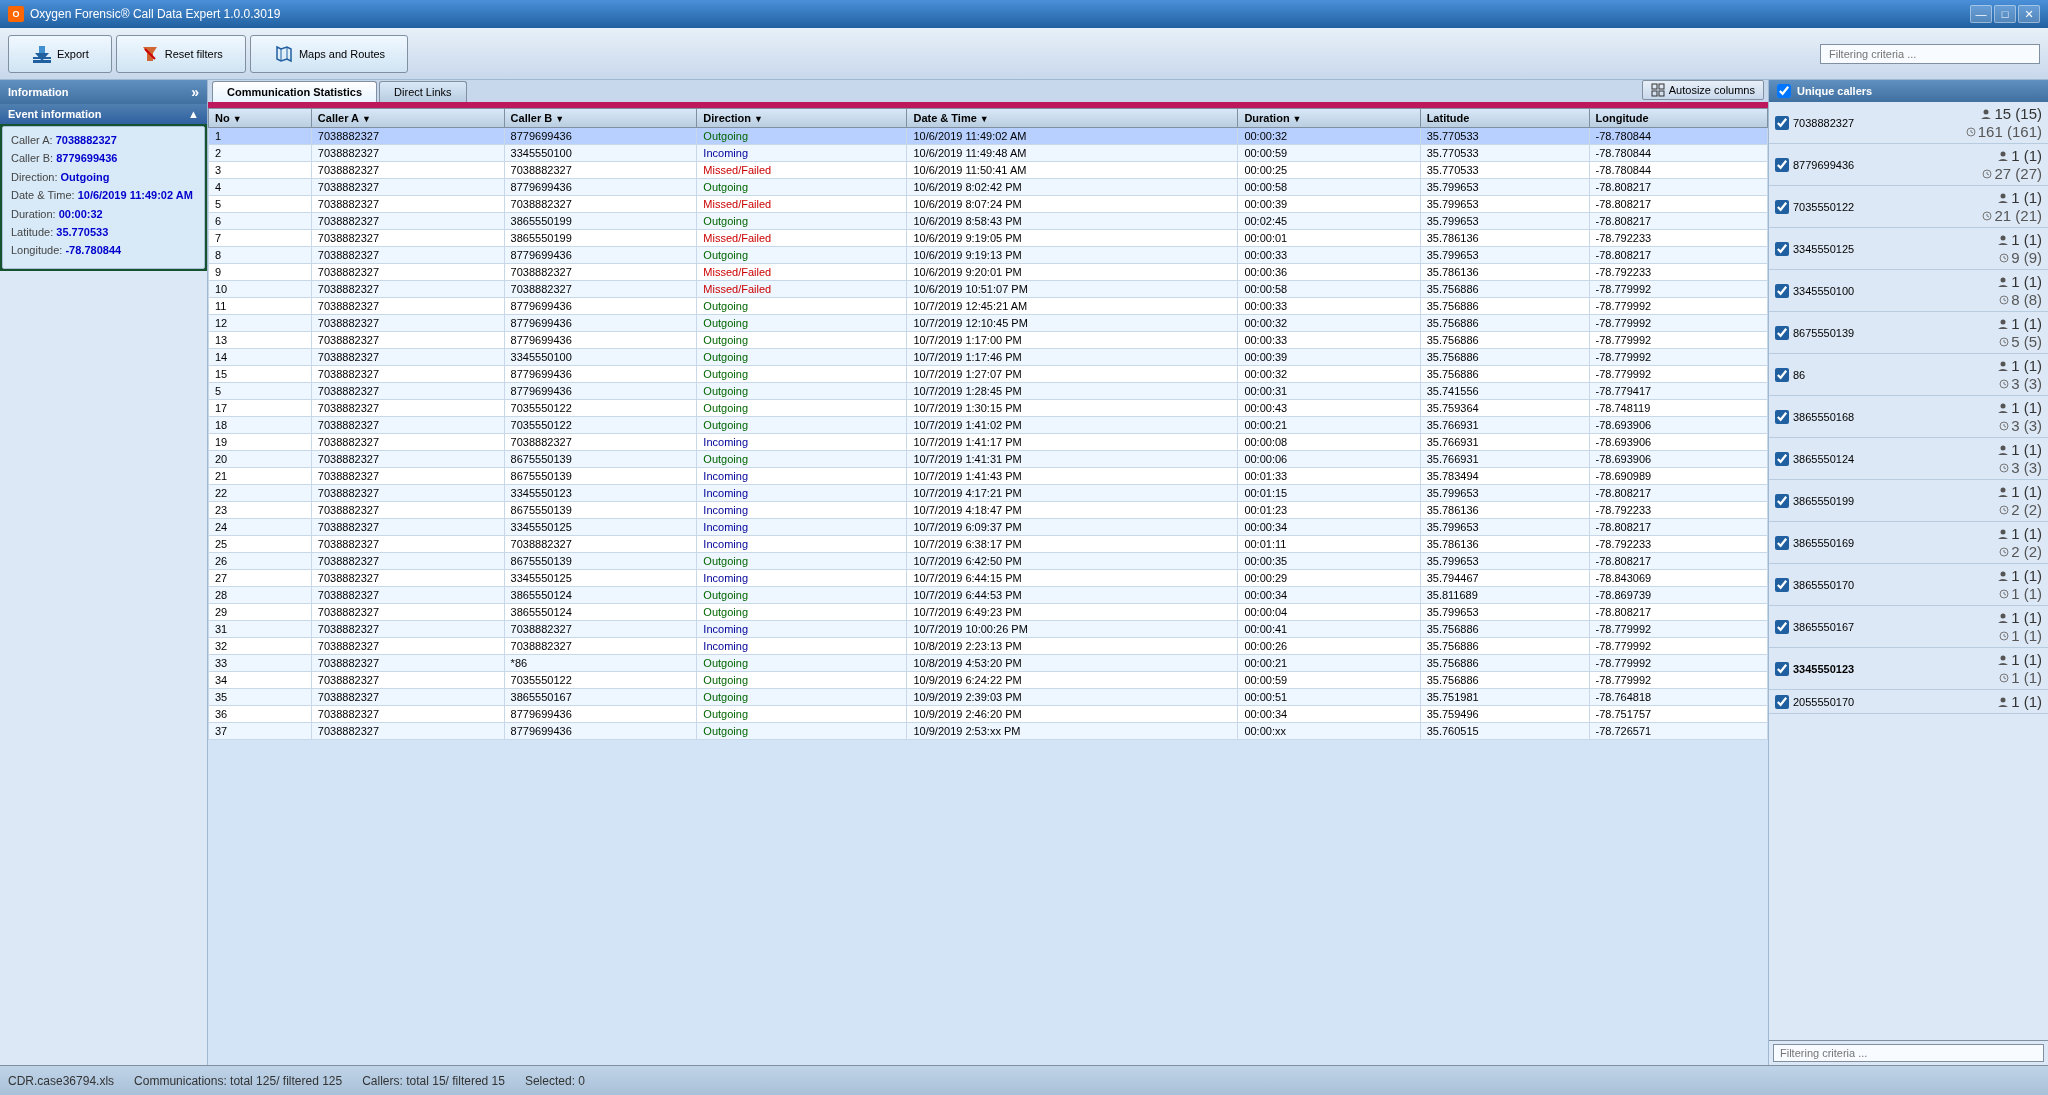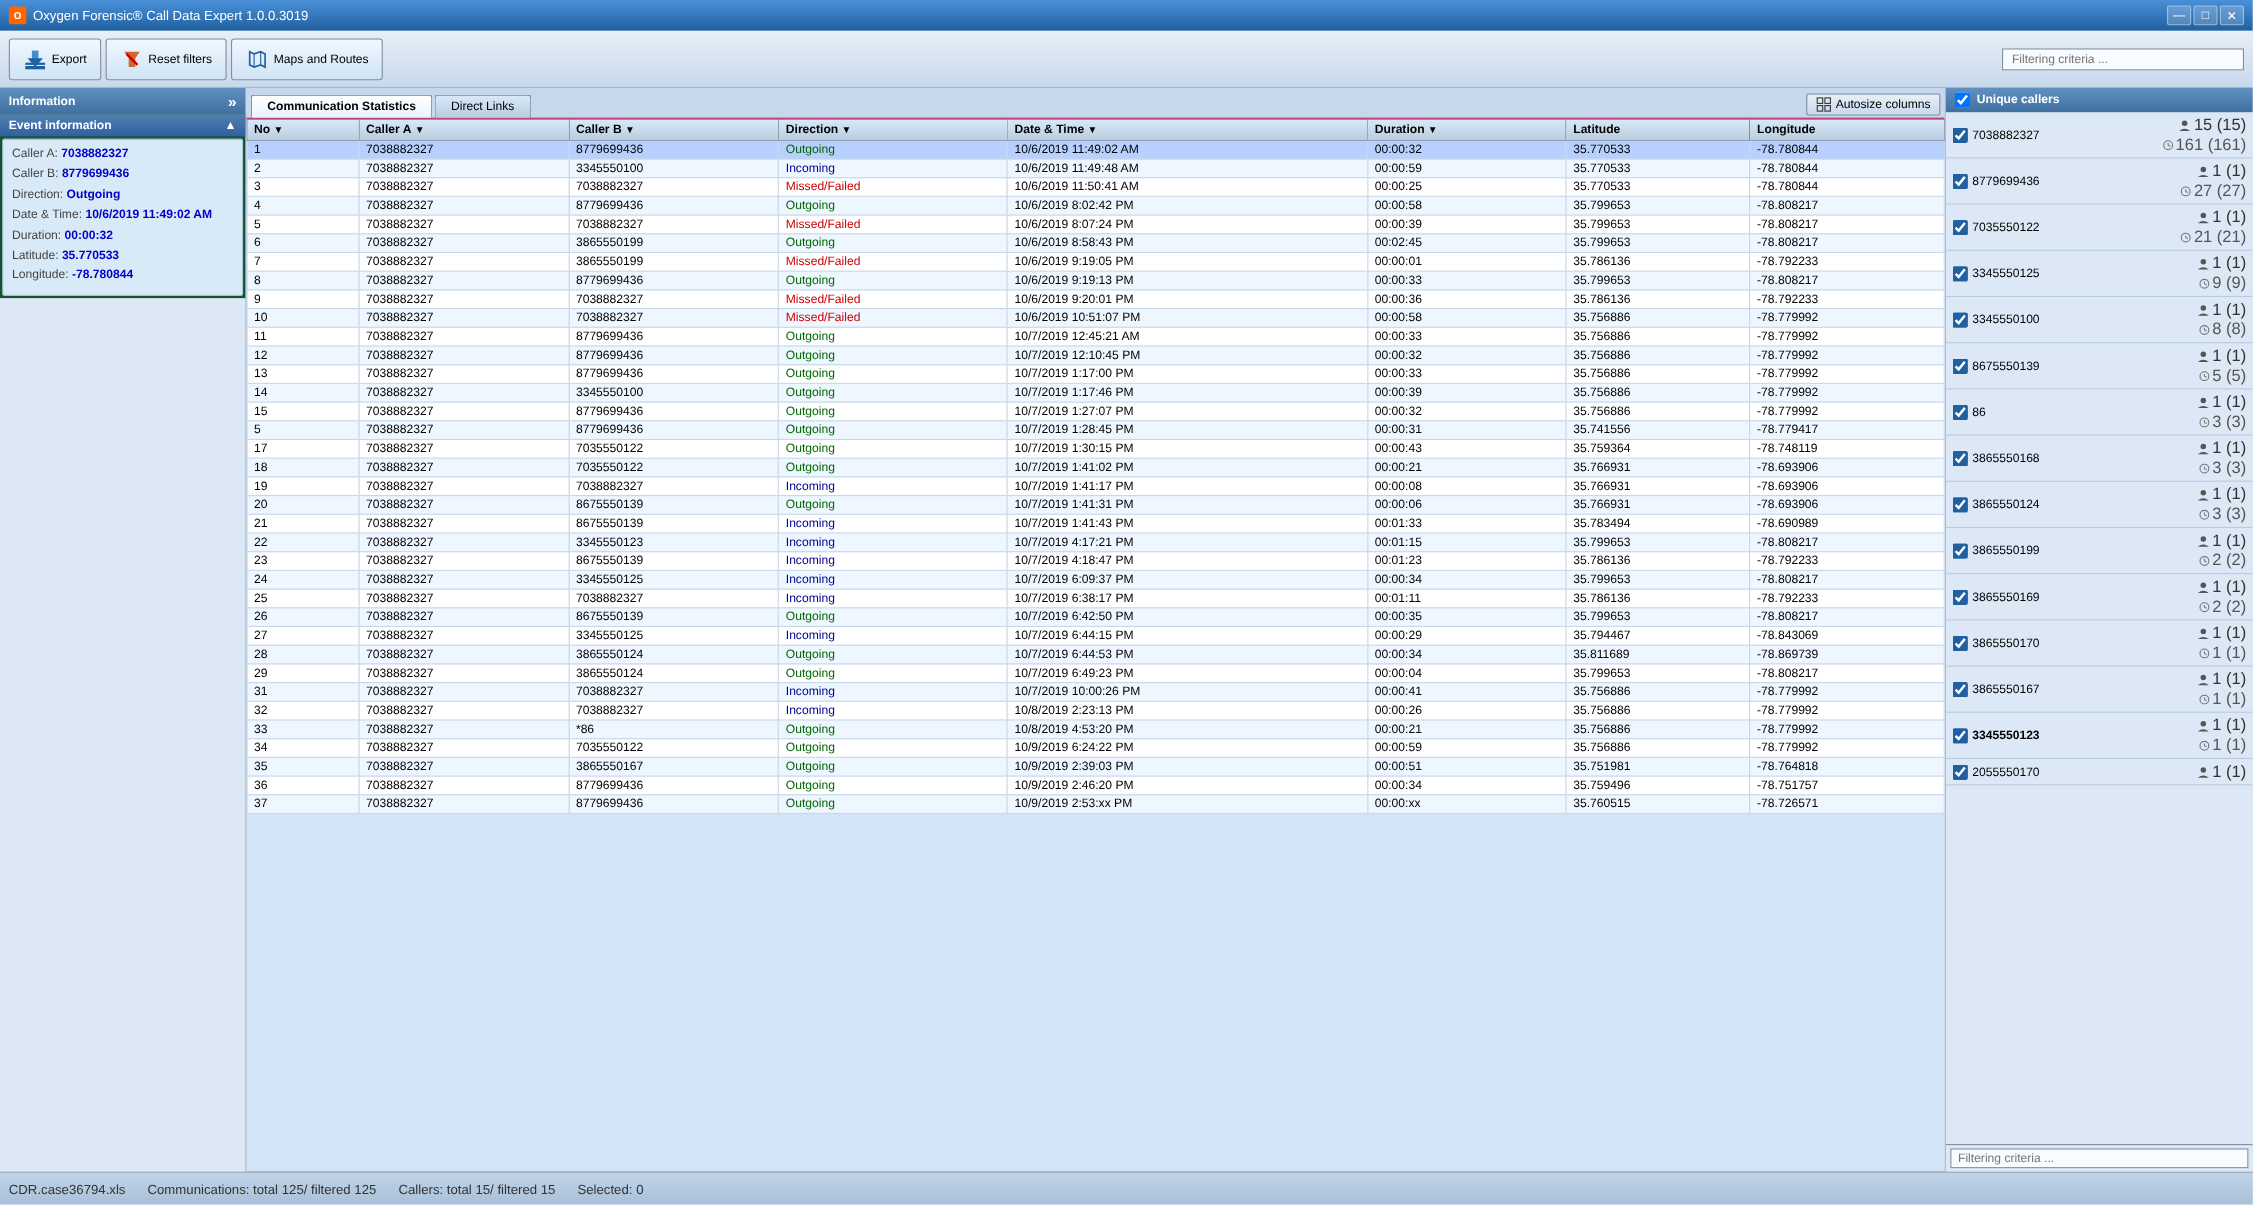--- a/index.html
+++ b/index.html
@@ -7,44 +7,44 @@
     
     
     .title-bar { background: linear-gradient(to bottom, #4a90d9, #2060a0); color: white; height: 28px; display: flex; align-items: center; justify-content: space-between; padding: 0 8px; font-size: 12px; }
     .title-bar-left { display: flex; align-items: center; gap: 6px; }
     .title-bar-icon { width: 16px; height: 16px; background: #ff6600; border-radius: 2px; display: flex; align-items: center; justify-content: center; color: white; font-size: 9px; font-weight: bold; }
     .title-bar-controls { display: flex; gap: 2px; }
     .title-btn { background: rgba(255,255,255,0.2); border: 1px solid rgba(255,255,255,0.4); color: white; width: 22px; height: 18px; cursor: pointer; font-size: 11px; display: flex; align-items: center; justify-content: center; border-radius: 2px; }
     
     
     .toolbar { background: linear-gradient(to bottom, #e8f0f8, #c8d8ec); height: 52px; display: flex; align-items: center; padding: 0 8px; gap: 4px; border-bottom: 1px solid #a0b8d0; }
-    .toolbar-btn { background: linear-gradient(to bottom, #f0f8ff, #d0e4f4); border: 1px solid #8090a0; border-radius: 3px; padding: 4px 12px; cursor: pointer; display: flex; align-items: center; gap: 4px; font-size: 11px; height: 38px; }
+    .toolbar-btn { background: linear-gradient(to bottom, #f0f8ff, #d0e4f4); border: 1px solid #8090a0; border-radius: 3px; padding: 4px 22px; cursor: pointer; display: flex; align-items: center; gap: 4px; font-size: 11px; height: 38px; }
     .toolbar-icon { width: 22px; height: 22px; display: flex; align-items: center; justify-content: center; }
     .filter-box { margin-left: auto; }
     .filter-input { border: 1px solid #8090a0; padding: 3px 8px; width: 220px; font-size: 11px; background: #f8fbff; }
     
     
     .main-layout { display: flex; height: calc(1095px - 28px - 52px - 30px); }
     
     
-    .left-panel { width: 224px; background: #dce8f5; border-right: 1px solid #a0b8d0; display: flex; flex-direction: column; flex-shrink: 0; }
+    .left-panel { width: 208px; background: #dce8f5; border-right: 1px solid #a0b8d0; display: flex; flex-direction: column; flex-shrink: 0; }
     .left-panel-header { background: linear-gradient(to bottom, #6090c0, #4070a0); color: white; padding: 4px 8px; display: flex; align-items: center; justify-content: space-between; font-size: 11px; font-weight: bold; }
     .collapse-btn { color: white; cursor: pointer; font-size: 14px; }
     .event-info-section { background: #14532d; }
     .event-info-header { background: linear-gradient(to bottom, #5080b0, #3060a0); color: white; padding: 4px 8px; display: flex; align-items: center; justify-content: space-between; font-size: 11px; font-weight: bold; cursor: pointer; }
     .event-info-content { padding: 6px 8px; background: #d8eaf8; border: 1px solid #a8c0d8; margin: 2px; border-radius: 2px; }
     .event-info-row { margin-bottom: 3px; font-size: 11px; line-height: 1.4; }
     .event-info-label { color: #444; }
     .event-info-value { color: #0000cc; font-weight: bold; }
     
     
     .center-panel { flex: 1; display: flex; flex-direction: column; overflow: hidden; }
     
     
-    .tabs { display: flex; background: #c8d8ec; border-bottom: 1px solid #be185d; height: 28px; align-items: flex-end; padding: 0 4px; }
+    .tabs { display: flex; background: #c8d8ec; border-bottom: 6px solid #be185d; height: 28px; align-items: flex-end; padding: 0 4px; }
     .tab { padding: 4px 14px; border: 1px solid #8090a0; border-bottom: none; border-radius: 3px 3px 0 0; cursor: pointer; font-size: 11px; background: linear-gradient(to bottom, #d8e8f8, #b8cce0); margin-right: 2px; }
     .tab.active { background: linear-gradient(to bottom, #ffffff, #e8f4ff); font-weight: bold; }
     .autosize-btn { margin-left: auto; background: linear-gradient(to bottom, #e8f0f8, #c8d8ec); border: 1px solid #8090a0; padding: 2px 8px; cursor: pointer; font-size: 11px; display: flex; align-items: center; gap: 4px; border-radius: 2px; margin-bottom: 2px; }
     table { border-collapse: collapse; width: 100%; font-size: 11px; }
     thead { position: sticky; top: 0; z-index: 10; }
     thead tr { background: linear-gradient(to bottom, #d8e8f8, #b8ccdf); }
     th { border: 1px solid #8090a0; padding: 3px 6px; text-align: left; font-weight: bold; white-space: nowrap; font-size: 11px; cursor: pointer; user-select: none; }
     td { border: 1px solid #c8d8e8; padding: 2px 6px; white-space: nowrap; }
     tr:nth-child(even) td { background: #eef6ff; }
     tr:nth-child(odd) td { background: #ffffff; }

